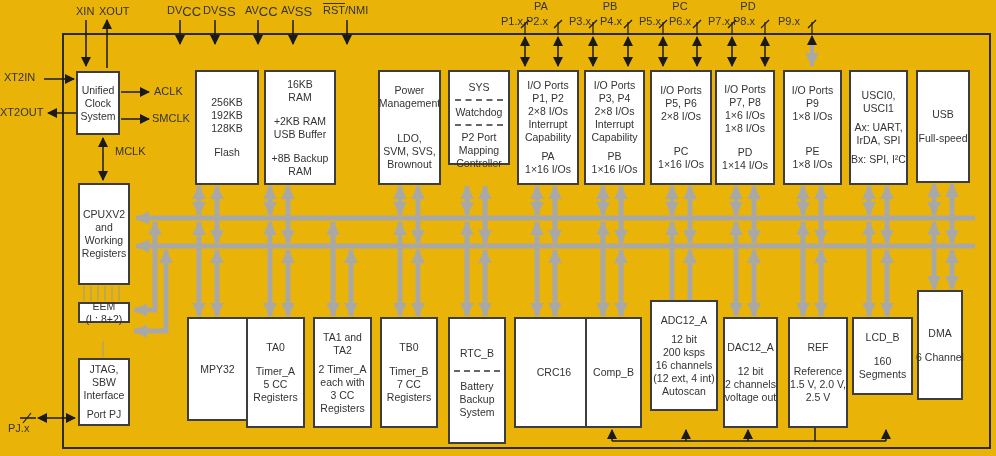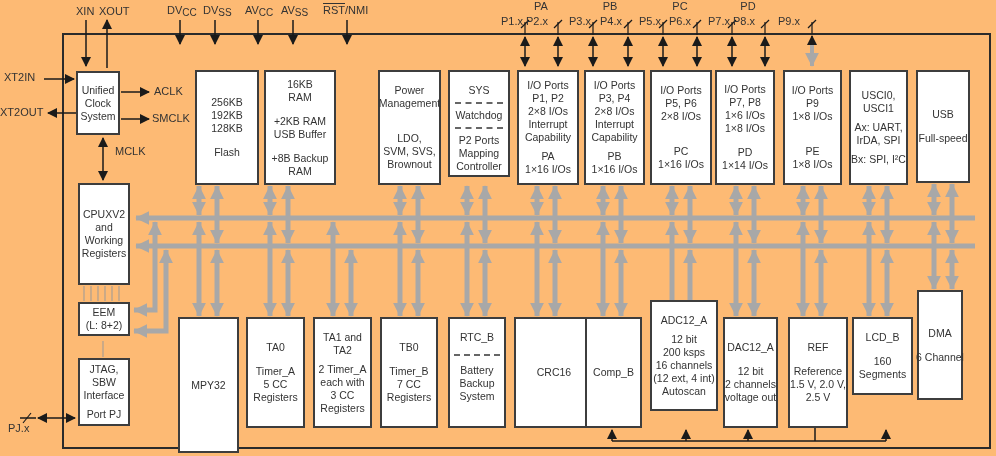--- a/index.html
+++ b/index.html
@@ -1,28 +1,28 @@
 <!DOCTYPE html>
 <html><head>
 <meta charset="utf-8">
 <style>
   html,body{margin:0;padding:0;background:#fff;}
-  #stage{position:relative;width:996px;height:456px;background:#fdba74;overflow:hidden;
+  #stage{position:relative;width:996px;height:456px;background:#eab308;overflow:hidden;
          font-family:"Liberation Sans","DejaVu Sans",sans-serif;color:#333;}
   #outer-border{position:absolute;left:62px;top:33px;width:929px;height:416px;
                 border:2px solid #2b2b2b;box-sizing:border-box;background:transparent;}
   .block{position:absolute;background:#fff;border:2px solid #3d3d3d;box-sizing:border-box;
          display:flex;flex-direction:column;align-items:center;justify-content:center;
          font-size:10.5px;line-height:13px;text-align:center;color:#333;z-index:3;}
   .block .ln{white-space:nowrap;}
   .gap{height:11px;flex:none;}
   .gap-sm{height:6px;flex:none;}
   .dash{width:84%;border-top:2px dashed #666;margin:5px 0;flex:none;}
   .plab{position:absolute;font-size:11px;line-height:13px;color:#333;white-space:nowrap;z-index:4;}
-  .plab sub{font-size:10px;vertical-align:-2px;}
+  .plab sub{font-size:13px;vertical-align:-2px;}
   .ov{text-decoration:overline;}
   #wires{position:absolute;left:0;top:0;z-index:2;pointer-events:none;}
 </style>
 </head>
 <body>
 
 <div id="stage">
   <div id="outer-border"></div>
 
   <div class="plab" style="left:76px;top:5px"><span>XIN</span></div>
@@ -83,26 +83,26 @@
   <div class="block" style="left:378px;top:70px;width:63px;height:115px">
     <div class="ln">Power</div>
     <div class="ln">Management</div>
     <div class="gap"></div>
       <div class="gap"></div>
     <div class="ln">LDO,</div>
     <div class="ln">SVM, SVS,</div>
     <div class="ln">Brownout</div>
   </div>
 
-  <div class="block" style="left:448px;top:70px;width:62px;height:107px;justify-content:center;padding-top:9px">
+  <div class="block" style="left:448px;top:70px;width:62px;height:95px;justify-content:space-between;padding-top:9px">
     <div class="ln">SYS</div>
     <div class="dash"></div>
     <div class="ln">Watchdog</div>
     <div class="dash"></div>
-    <div class="ln">P2 Ports</div>
+    <div class="ln">P2 Port</div>
     <div class="ln">Mapping</div>
     <div class="ln">Controller</div>
   </div>
 
   <div class="block" style="left:517px;top:70px;width:62px;height:115px">
     <div class="ln">I/O Ports</div>
     <div class="ln">P1, P2</div>
     <div class="ln">2×8 I/Os</div>
     <div class="ln">Interrupt</div>
     <div class="ln">Capability</div>
@@ -168,34 +168,34 @@
     <div class="ln">Full-speed</div>
   </div>
 
   <div class="block" style="left:78px;top:183px;width:52px;height:102px">
     <div class="ln">CPUXV2</div>
     <div class="ln">and</div>
     <div class="ln">Working</div>
     <div class="ln">Registers</div>
   </div>
 
-  <div class="block" style="left:78px;top:302px;width:52px;height:34px">
+  <div class="block" style="left:78px;top:302px;width:52px;height:21px">
     <div class="ln">EEM</div>
     <div class="ln">(L: 8+2)</div>
   </div>
 
   <div class="block" style="left:78px;top:358px;width:52px;height:68px">
     <div class="ln">JTAG,</div>
     <div class="ln">SBW</div>
     <div class="ln">Interface</div>
     <div class="gap-sm"></div>
     <div class="ln">Port PJ</div>
   </div>
 
-  <div class="block" style="left:178px;top:317px;width:61px;height:136px">
+  <div class="block" style="left:187px;top:317px;width:61px;height:104px">
     <div class="ln">MPY32</div>
   </div>
 
   <div class="block" style="left:246px;top:317px;width:59px;height:111px">
     <div class="ln">TA0</div>
     <div class="gap"></div>
     <div class="ln">Timer_A</div>
     <div class="ln">5 CC</div>
     <div class="ln">Registers</div>
   </div>
@@ -211,21 +211,21 @@
   </div>
 
   <div class="block" style="left:380px;top:317px;width:58px;height:111px">
     <div class="ln">TB0</div>
     <div class="gap"></div>
     <div class="ln">Timer_B</div>
     <div class="ln">7 CC</div>
     <div class="ln">Registers</div>
   </div>
 
-  <div class="block" style="left:448px;top:317px;width:58px;height:111px;justify-content:flex-start;padding-top:12px">
+  <div class="block" style="left:448px;top:317px;width:58px;height:127px;justify-content:flex-start;padding-top:28px">
     <div class="ln">RTC_B</div>
     <div class="dash" style="margin:10px 0 8px"></div>
     <div class="ln">Battery</div>
     <div class="ln">Backup</div>
     <div class="ln">System</div>
   </div>
 
   <div class="block" style="left:514px;top:317px;width:80px;height:111px">
     <div class="ln">CRC16</div>
   </div>

